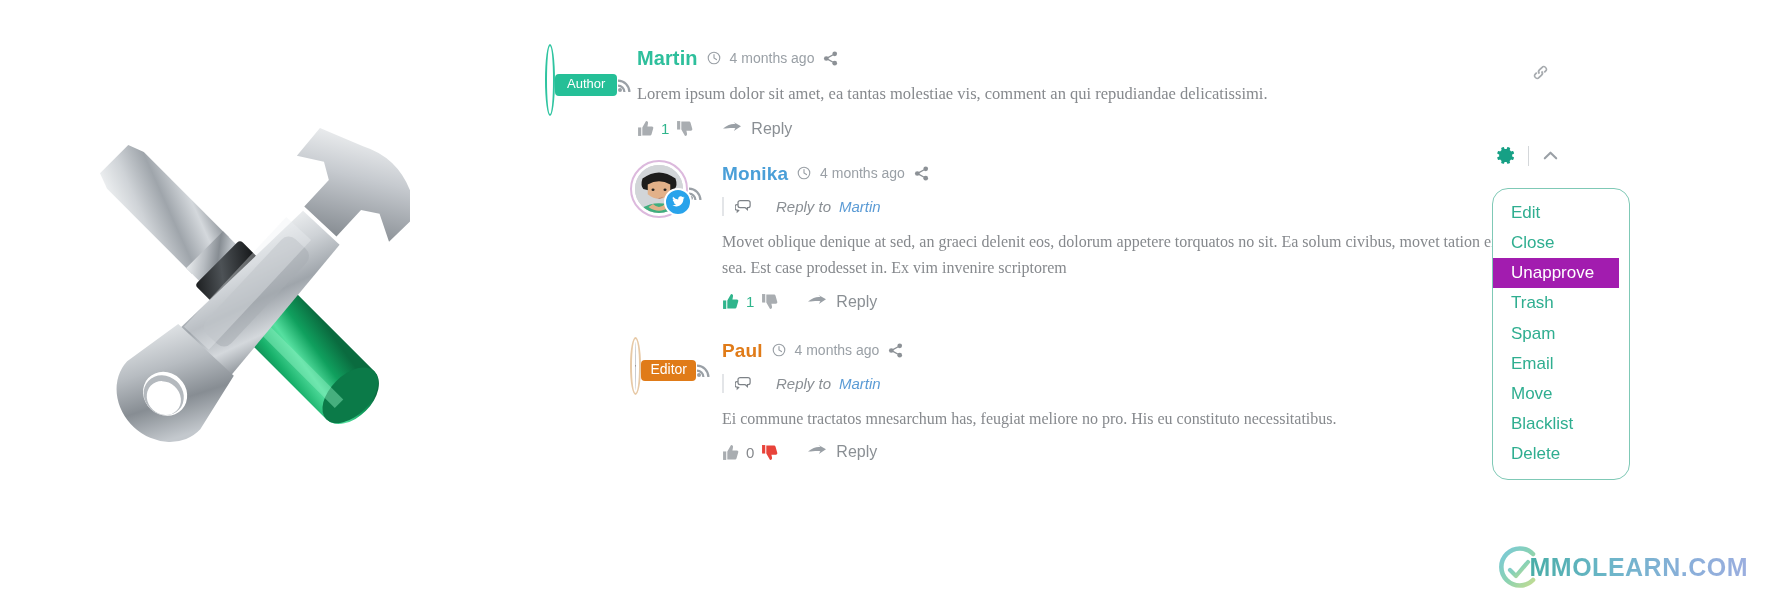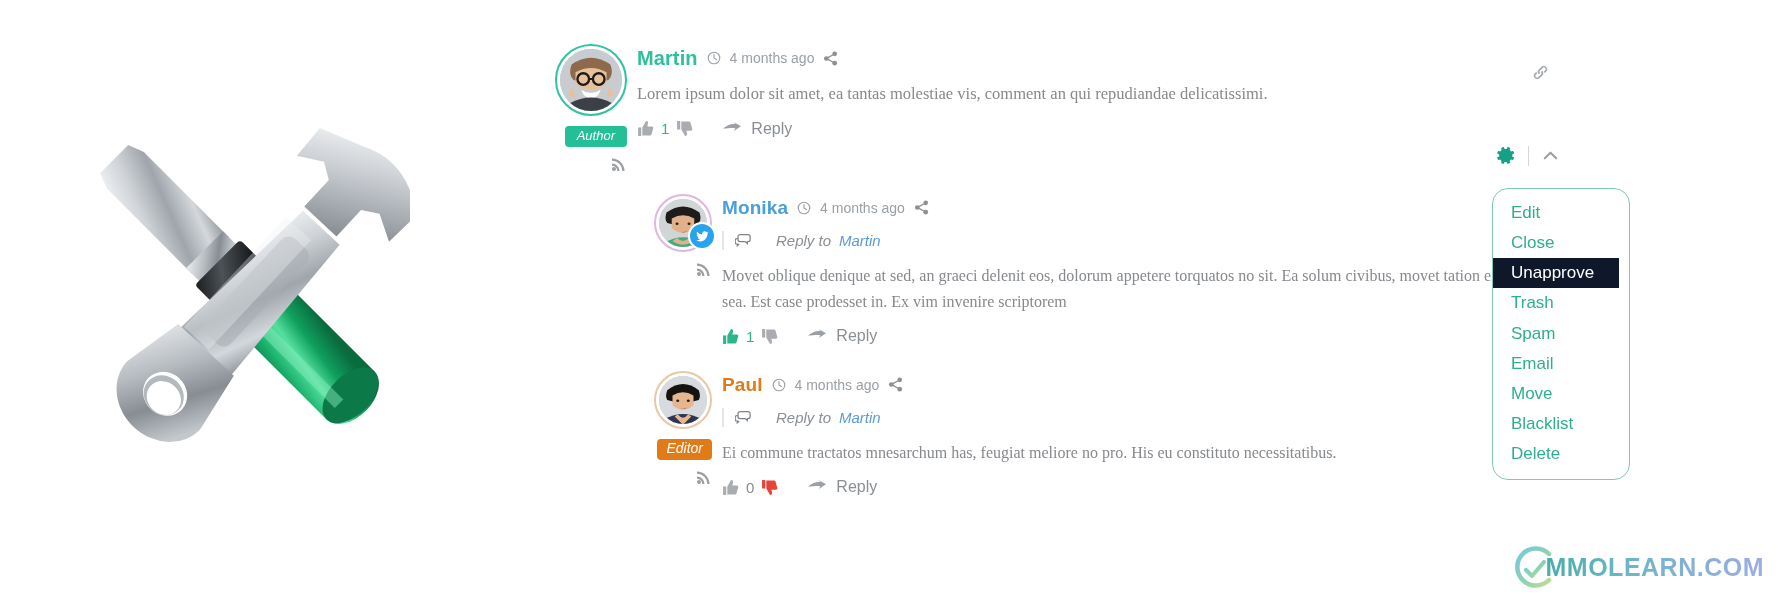--- a/index.html
+++ b/index.html
@@ -39,24 +39,23 @@
     display: flex;
     align-items: flex-start;
   }
   .comment.level-2 { margin-left: 85px; }
 
   
   .avatar-col {
     width: 82px;
     flex: 0 0 82px;
     display: flex;
-    flex-direction: column;
-    align-items: flex-end;
+    flex-direction: row;
+    align-items: center;
     padding-top: 4px;
-    font-style: italic;
   }
   .avatar-wrap {
     position: relative;
     width: 72px;
     height: 72px;
   }
   .comment.level-2 .avatar-wrap { width: 58px; height: 58px; }
 
   .avatar {
     width: 100%;
@@ -242,30 +241,30 @@
     z-index: 20;
   }
   .menu-item {
     font-size: 17px;
     color: #2fae90;
     padding: 3px 0 3px 18px;
     line-height: 1.42;
     white-space: nowrap;
   }
   .menu-item.selected {
-    background: #0f172a;
+    background: #a21caf;
     color: #ffffff;
     padding-left: 18px;
     margin-right: 10px;
   }
 
   
   #watermark {
     position: absolute;
-    right: 14px;
+    right: 30px;
     bottom: 10px;
     display: flex;
     align-items: center;
     gap: 2px;
     opacity: .92;
   }
   #watermark .wm-mark { width: 46px; height: 46px; }
   #watermark .wm-text {
     font-size: 25px;
     letter-spacing: .5px;

